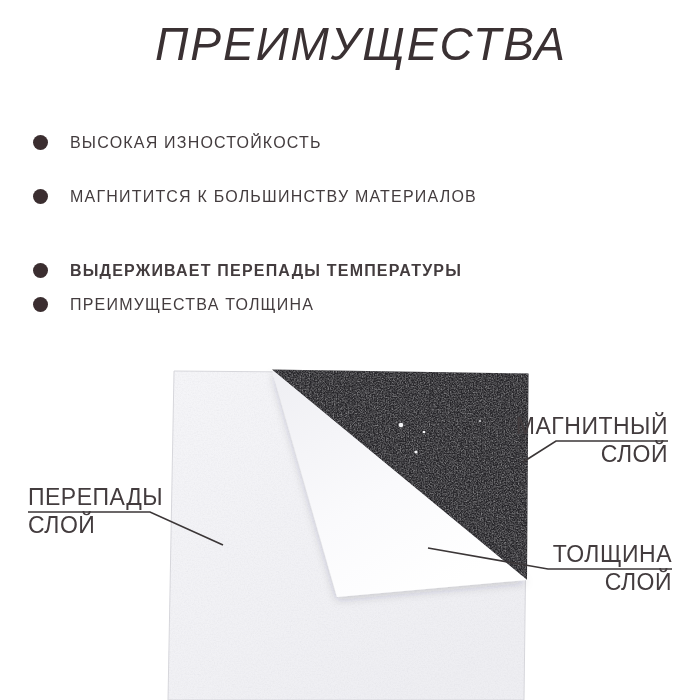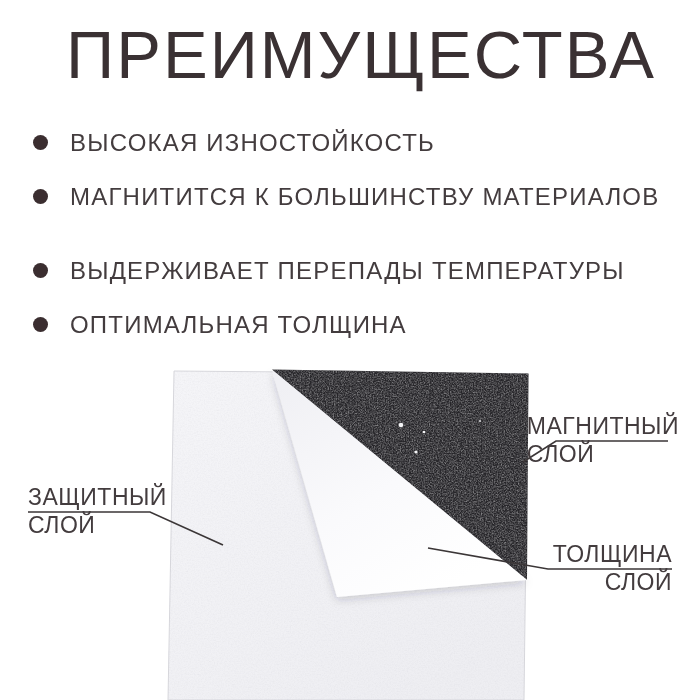--- a/index.html
+++ b/index.html
@@ -22,66 +22,67 @@
     width:700px;height:700px;
     margin:0 auto;
     background:var(--page-bg);
     overflow:hidden;
   }
   .title{
     position:absolute;
     top:21px;left:0;right:0;
     padding-left:22px;
     text-align:center;
-    font-size:67px;
+    font-size:46px;
     line-height:1;
     font-weight:400;
     letter-spacing:2px;
     color:var(--ink);
     white-space:nowrap;
+    font-style:italic;
   }
   .advantages{
     position:absolute;
     left:33px;top:135px;
   }
   .adv-row{
     display:flex;
     align-items:center;
     height:15px;
   }
   .adv-row:nth-child(1){margin-bottom:39px;}
   .adv-row:nth-child(2){margin-bottom:59px;}
-  .adv-row:nth-child(3){margin-bottom:39px;}
+  .adv-row:nth-child(3){margin-bottom:19px;font-weight:bold;}
   .dot{
     width:15px;height:15px;
     border-radius:50%;
     background:var(--bullet);
     margin-right:22px;
     flex:0 0 auto;
   }
   .adv-text{
-    font-size:24px;
+    font-size:16px;
     letter-spacing:1.2px;
     color:var(--ink2);
     white-space:nowrap;
   }
   .illustration{
     position:absolute;
     left:0;top:0;
   }
   .layer-label{
     position:absolute;
     font-size:23px;
     line-height:28px;
     letter-spacing:0.5px;
     color:var(--ink2);
     white-space:nowrap;
   }
   .label-protective{left:28px;top:483px;text-align:left;}
-  .label-magnetic{right:21px;top:412px;}
+  .label-magnetic{right:32px;top:412px;text-align:right;}
   .label-adhesive{right:28px;top:540px;text-align:right;}
 </style>
 </head>
 <body>
 
 <div class="canvas">
 
   <div class="title">ПРЕИМУЩЕСТВА</div>
 
   <div class="advantages">
@@ -92,21 +93,21 @@
     <div class="adv-row">
       <span class="dot"></span>
       <span class="adv-text">МАГНИТИТСЯ К БОЛЬШИНСТВУ МАТЕРИАЛОВ</span>
     </div>
     <div class="adv-row">
       <span class="dot"></span>
       <span class="adv-text">ВЫДЕРЖИВАЕТ ПЕРЕПАДЫ ТЕМПЕРАТУРЫ</span>
     </div>
     <div class="adv-row">
       <span class="dot"></span>
-      <span class="adv-text">ОПТИМАЛЬНАЯ ТОЛЩИНА</span>
+      <span class="adv-text">ПРЕИМУЩЕСТВА ТОЛЩИНА</span>
     </div>
   </div>
 
   <svg class="illustration" width="700" height="700" viewBox="0 0 700 700">
     <defs>
       <linearGradient id="linerGrad" x1="174" y1="371" x2="420" y2="700" gradientUnits="userSpaceOnUse">
         <stop offset="0" stop-color="#f5f5f8"></stop>
         <stop offset="1" stop-color="#eeeef2"></stop>
       </linearGradient>
       <linearGradient id="flapGrad" x1="290" y1="380" x2="430" y2="600" gradientUnits="userSpaceOnUse">
@@ -144,21 +145,21 @@
     <polygon points="272,370 527,580 337,597" fill="url(#flapGrad)" filter="url(#flapShadow)"></polygon>
 
     <g fill="none" style="stroke:var(--callout-line)" stroke-width="1.7">
       <polyline points="28,512 150,512 223,545"></polyline>
       <polyline points="668,441 556,441 523,462"></polyline>
       <polyline points="672,569 548,569 428,548"></polyline>
     </g>
   </svg>
 
   <div class="layer-label label-protective">
-    <div>ЗАЩИТНЫЙ</div>
+    <div>ПЕРЕПАДЫ</div>
     <div>СЛОЙ</div>
   </div>
 
   <div class="layer-label label-magnetic">
     <div>МАГНИТНЫЙ</div>
     <div>СЛОЙ</div>
   </div>
 
   <div class="layer-label label-adhesive">
     <div>ТОЛЩИНА</div>

